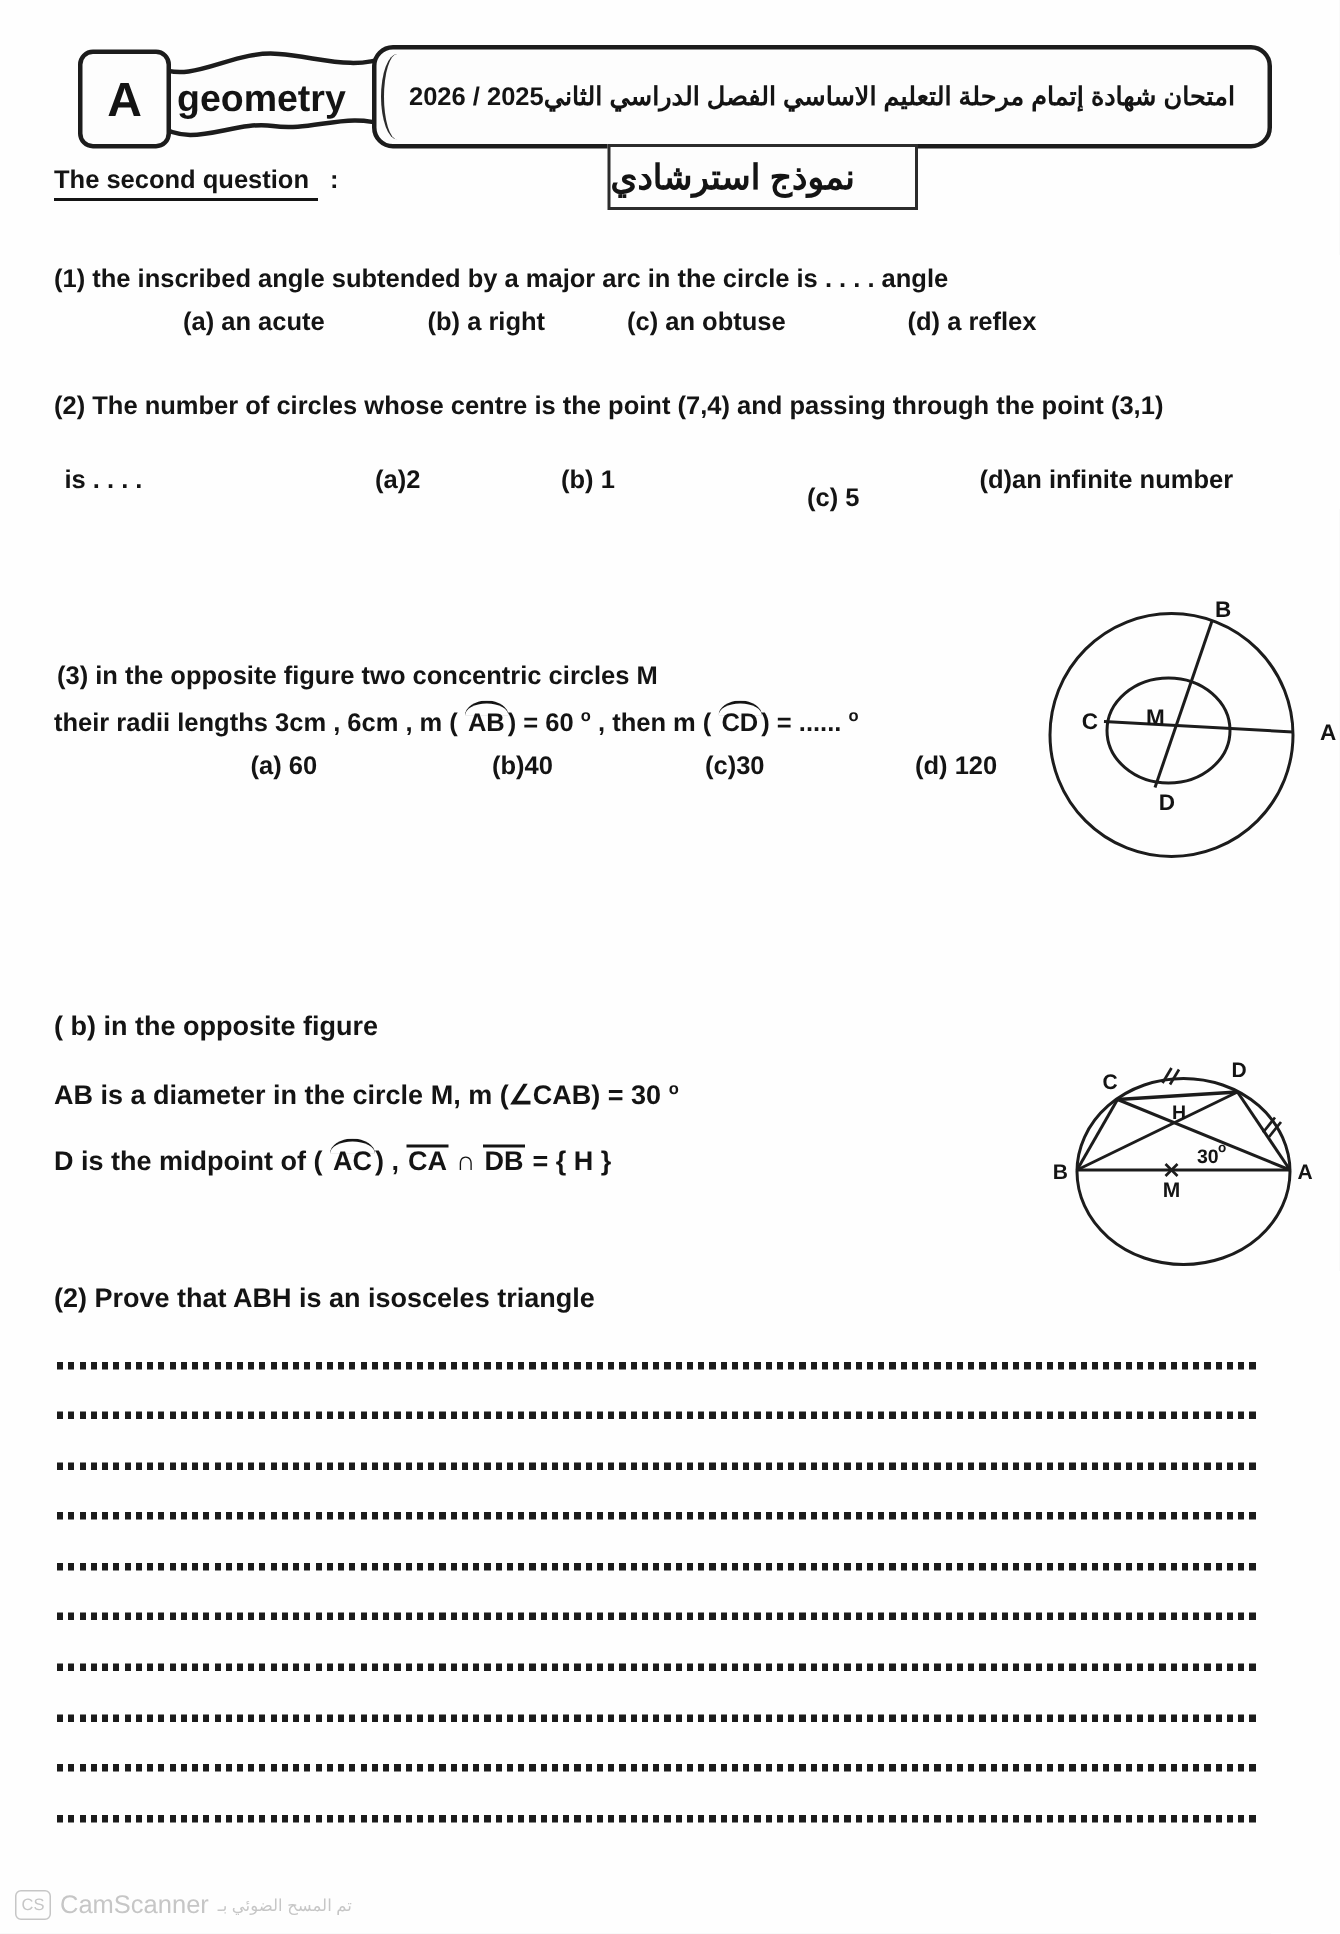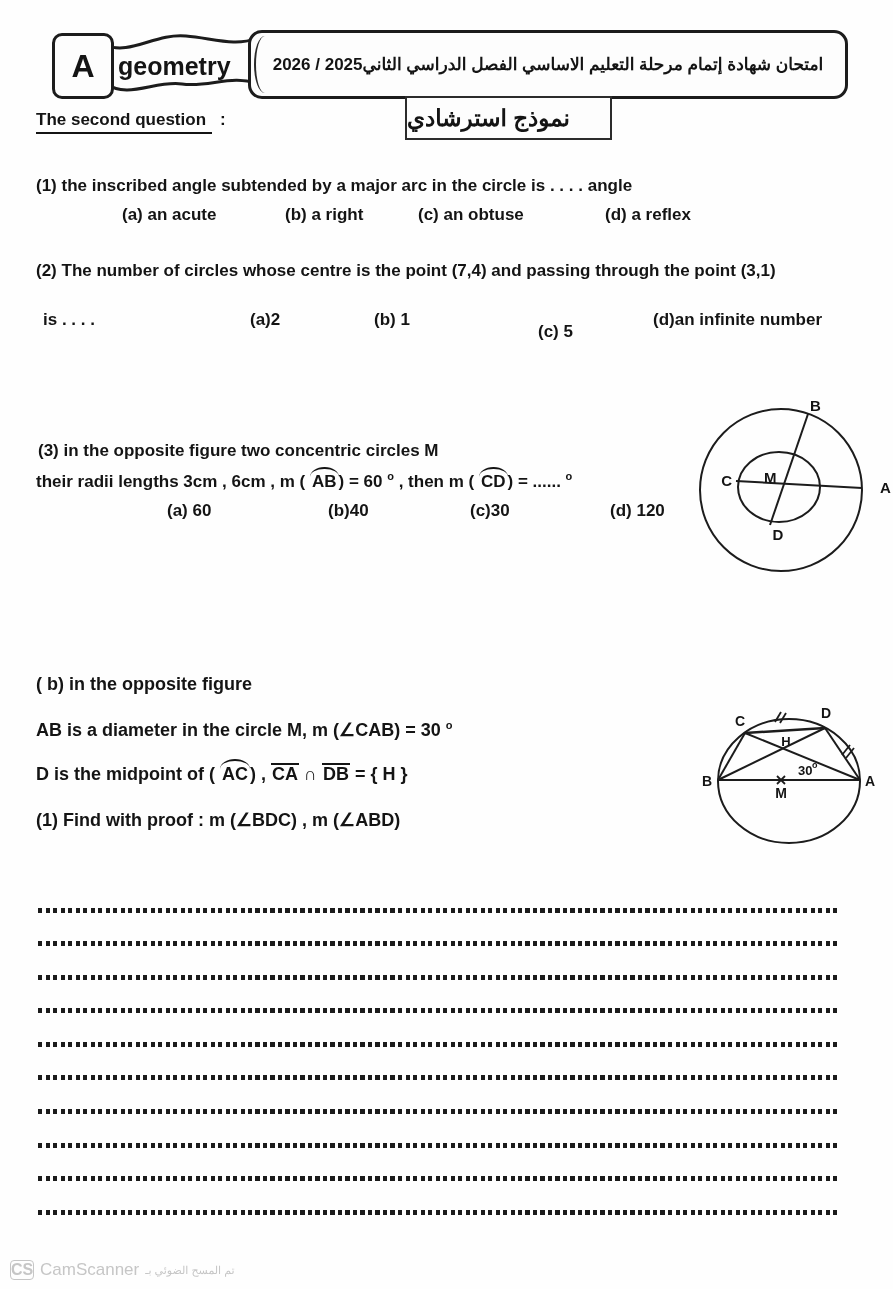--- a/index.html
+++ b/index.html
@@ -48,21 +48,21 @@
   .dots{
     position:absolute;left:38px;width:802px;height:5px;
     background:repeating-linear-gradient(90deg,#1b1b1b 0 4px,transparent 4px 7.5px);
   }
   
   svg text{font-family:"Liberation Sans",sans-serif;font-weight:700;fill:#141414;}
   
   .watermark{left:10px;top:1260px;display:flex;align-items:center;gap:6px;color:#c6c6c6;z-index:5;}
   .cs-badge{
     width:22px;height:18px;border:1.5px solid #c6c6c6;border-radius:4px;
-    display:flex;align-items:center;justify-content:center;font-size:16px;font-weight:700;
+    display:flex;align-items:center;justify-content:center;font-size:11px;font-weight:400;
   }
   .wm-brand{font-size:17px;}
   .wm-ar{font-size:11px;direction:rtl;}
 </style>
 </head>
 <body>
 
 <div class="page">
 
   <div class="abs a-box">
@@ -121,21 +121,21 @@
     <text x="192" y="100" font-size="15" text-anchor="start">A</text>
   </svg>
 
   <div class="abs tline-lg" style="left:36px;top:635px;">( b) in the opposite figure</div>
   <div class="abs tline-lg" style="left:36px;top:680px;">
     <span>AB is a diameter  in the circle M,  m (∠CAB)  = 30 </span><span class="deg">o</span>
   </div>
   <div class="abs tline-lg" style="left:36px;top:724px;">
     <span>D is the midpoint  of  ( </span><span class="arc">AC</span><span>)  ,   </span><span class="bar">CA</span><span> ∩ </span><span class="bar">DB</span><span>  = { H }</span>
   </div>
-  <div class="abs tline-lg" style="left:36px;top:770px;">(1) Find with proof  : m (∠BDC) , m (∠ABD)</div>
+  <div class="abs tline-lg" style="left:36px;top:816px;">(2) Prove that ABH is an isosceles triangle</div>
 
   <svg class="abs" style="left:698px;top:698px;" width="190" height="160" viewBox="0 0 190 160">
     <ellipse cx="91" cy="83" rx="71" ry="62" fill="none" stroke="#1c1c1c" stroke-width="2"></ellipse>
     <line x1="20" y1="82" x2="162" y2="82" stroke="#1c1c1c" stroke-width="2"></line>
     <line x1="20" y1="82" x2="47" y2="35" stroke="#1c1c1c" stroke-width="2"></line>
     <line x1="47" y1="35" x2="127" y2="30" stroke="#1c1c1c" stroke-width="2.5"></line>
     <line x1="47" y1="35" x2="162" y2="82" stroke="#1c1c1c" stroke-width="2"></line>
     <line x1="20" y1="82" x2="127" y2="30" stroke="#1c1c1c" stroke-width="2"></line>
     <line x1="127" y1="30" x2="162" y2="82" stroke="#1c1c1c" stroke-width="2"></line>
 

